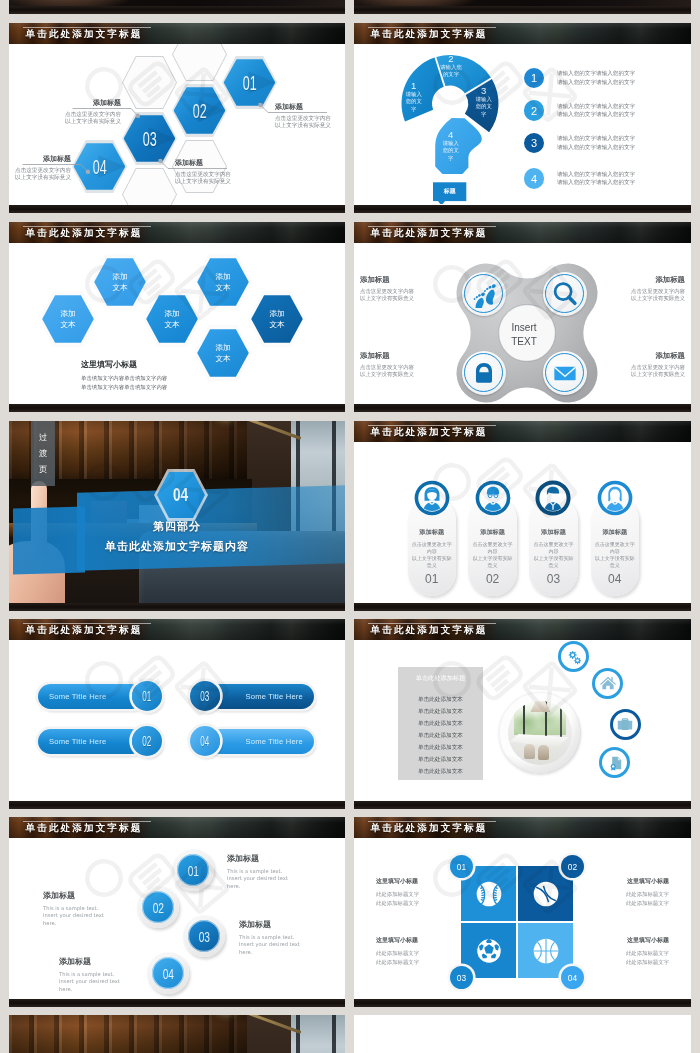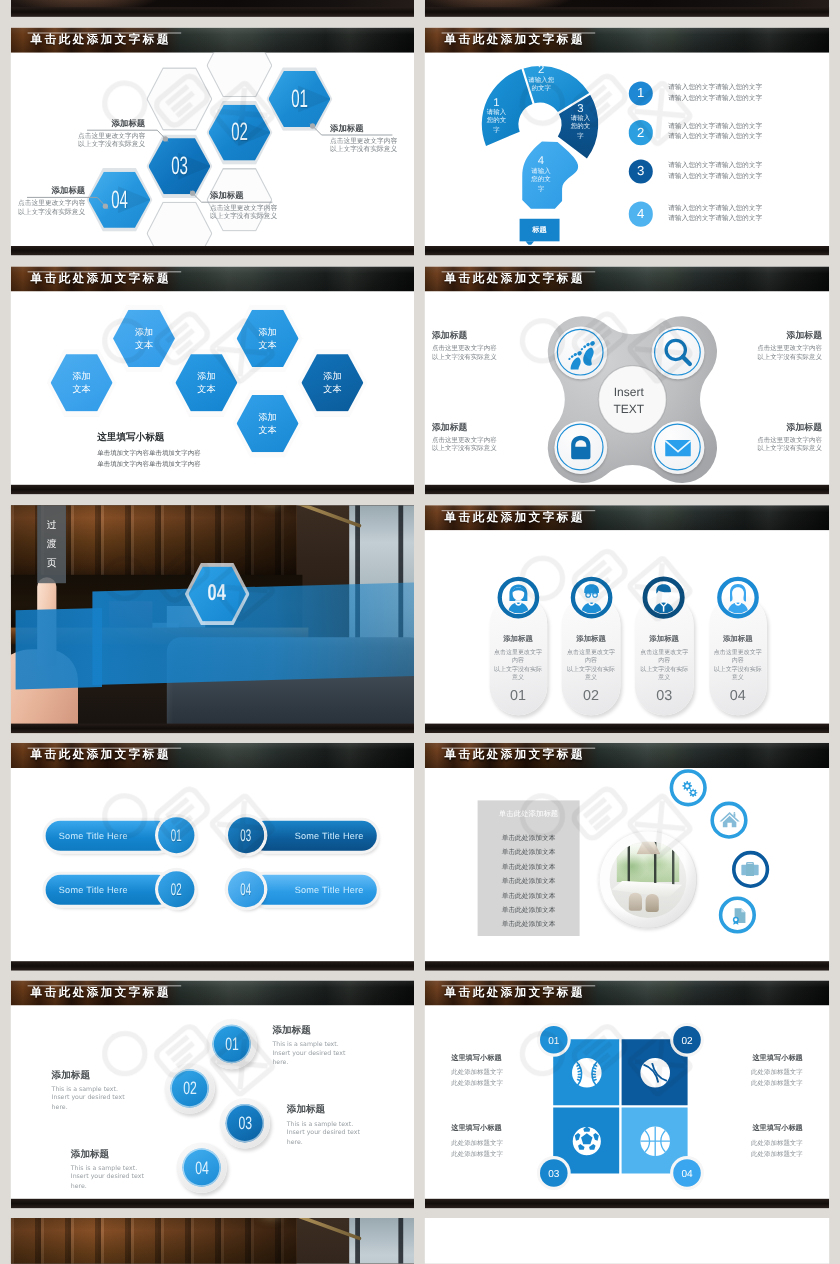--- a/index.html
+++ b/index.html
@@ -643,20 +643,22 @@
   </div>
   <div class="sbtab">
     <span>过渡页</span>
   </div>
 
   <div class="sbband"></div>
   <div class="sbhex">
     <span>04</span>
   </div>
   <div class="sbtxt">
+    <div class="l1">第四部分</div>
+    <div class="l2">单击此处添加文字标题内容</div>
   </div>
   <div class="foot"></div>
 </div>
 
 <div class="slide col-r" style="top:421px;">
   <div class="hdr">
     <div class="photo wood2"></div>
     <div class="hdr-shade"></div>
     <div class="title">单击此处添加文字标题</div>
     <div class="ulbar" style="width:128px;"></div>

